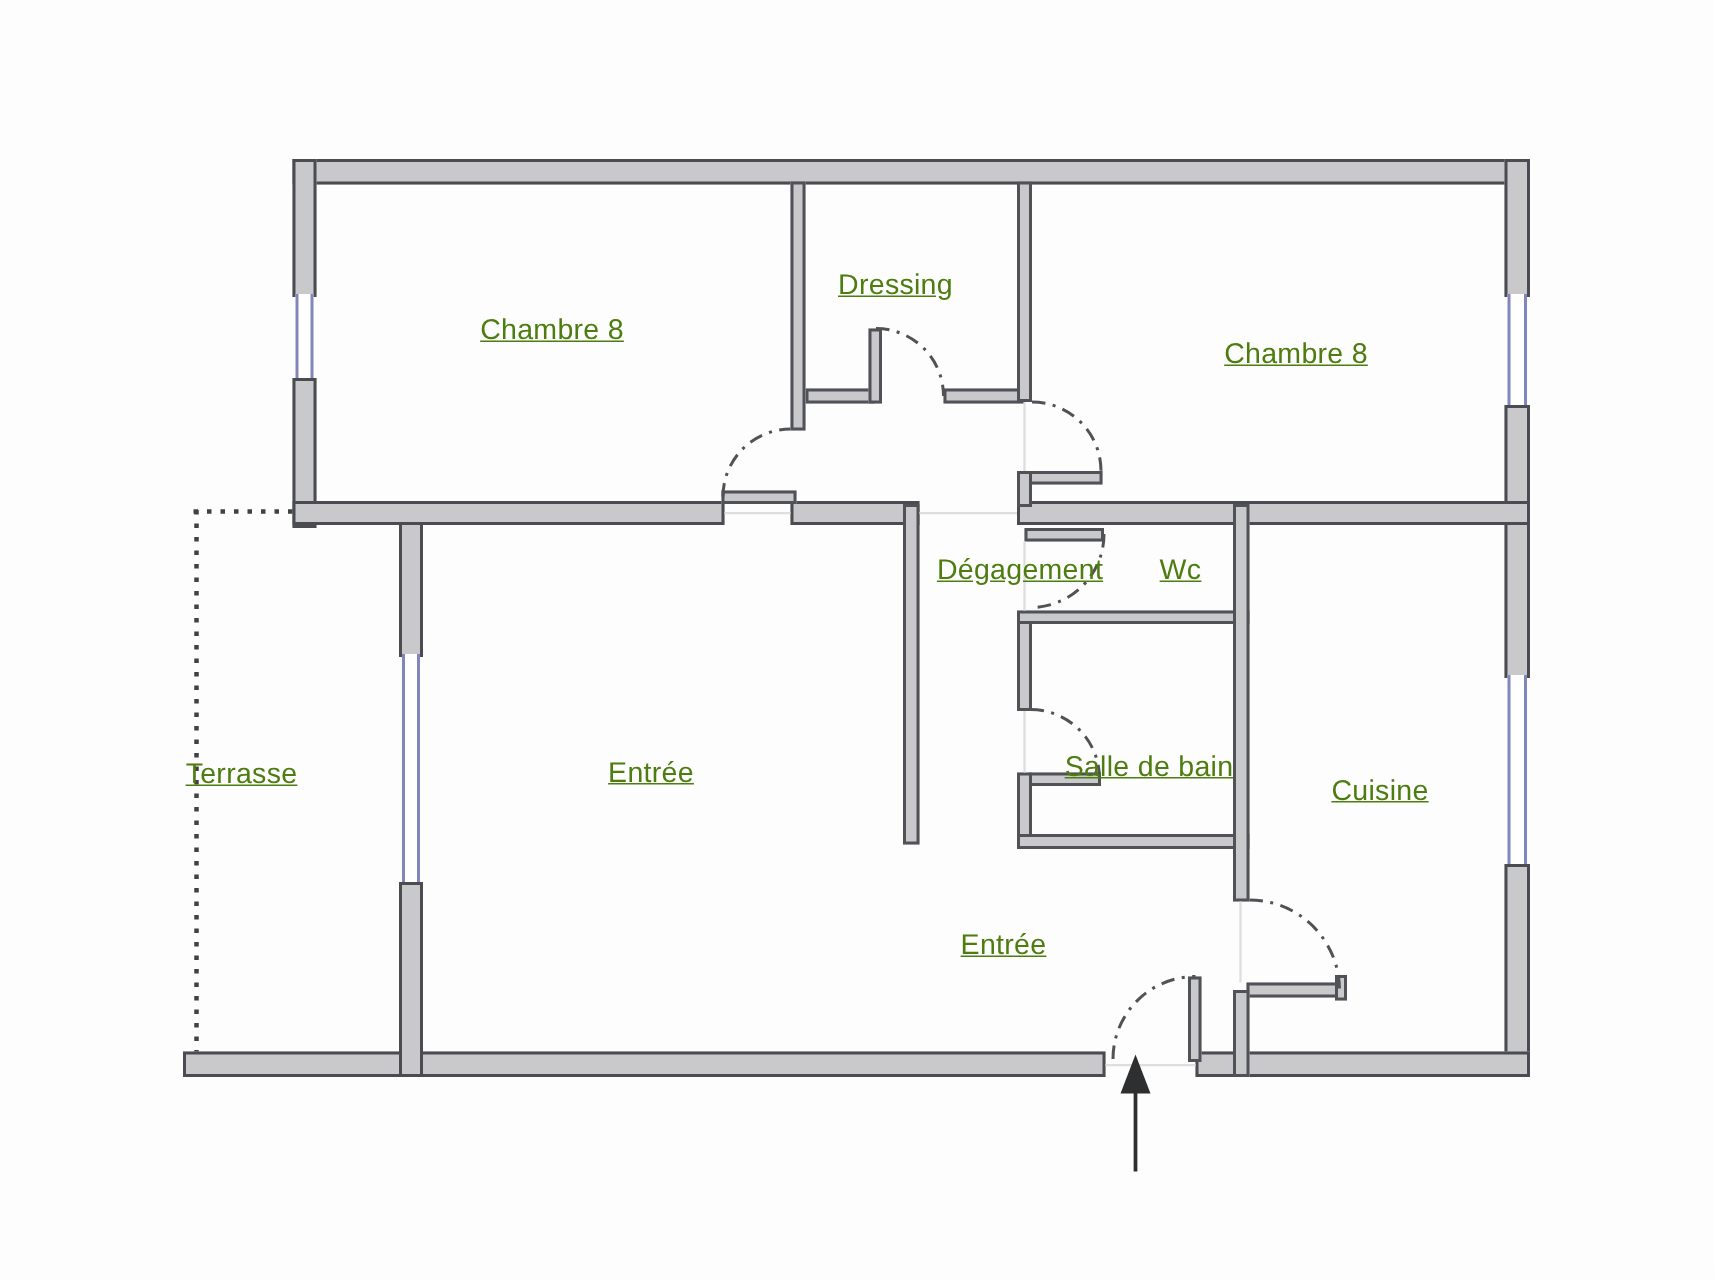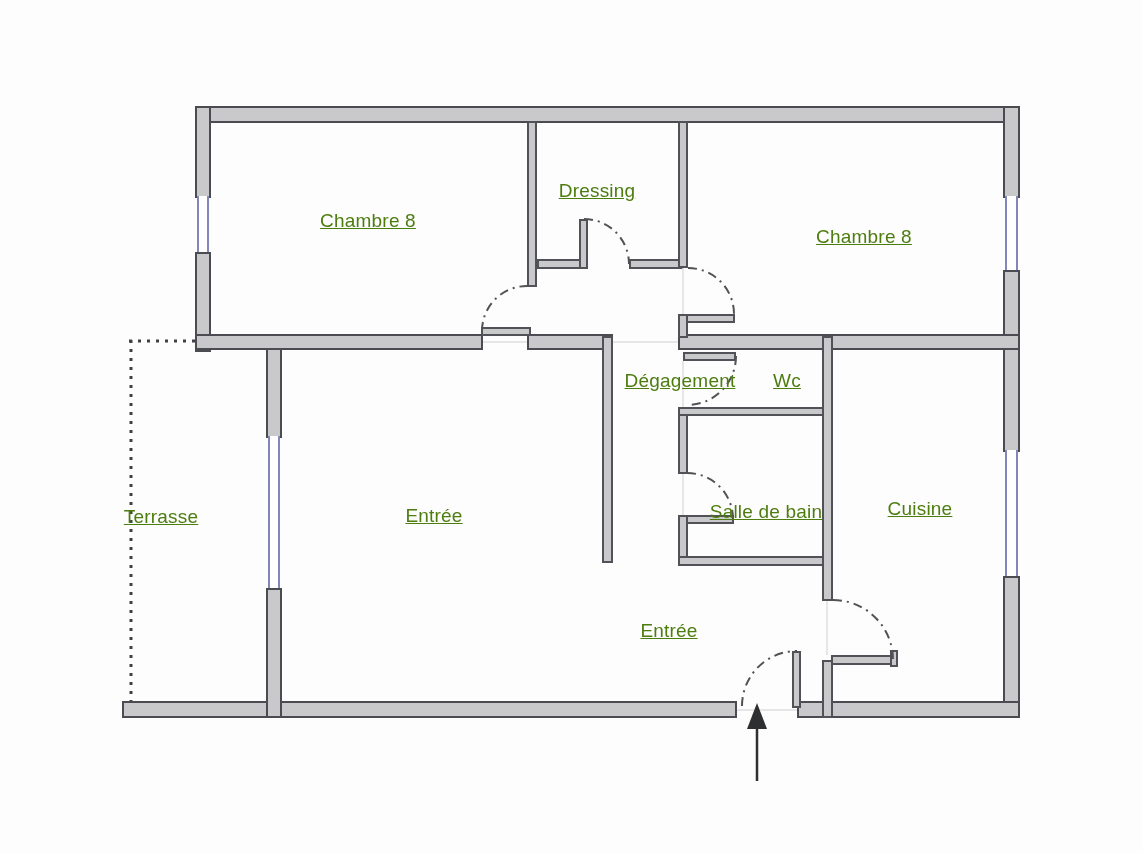--- a/index.html
+++ b/index.html
@@ -116,16 +116,16 @@
   </svg>
 
   <div class="lbl" style="left:368px;top:221px;">Chambre 8</div>
   <div class="lbl" style="left:597px;top:191px;">Dressing</div>
   <div class="lbl" style="left:864px;top:237px;">Chambre 8</div>
   <div class="lbl" style="left:648px;top:381px;margin-left:32px;">Dégagement</div>
   <div class="lbl" style="left:787px;top:381px;">Wc</div>
   <div class="lbl" style="left:766px;top:512px;">Salle de bain</div>
   <div class="lbl" style="left:161px;top:517px;">Terrasse</div>
   <div class="lbl" style="left:434px;top:516px;">Entrée</div>
-  <div class="lbl" style="left:920px;top:509px;">Cuisine</div>
+  <div class="lbl" style="left:920px;top:528px;">Cuisine</div>
   <div class="lbl" style="left:669px;top:631px;">Entrée</div>
 
 </div>
 
 </body></html>

